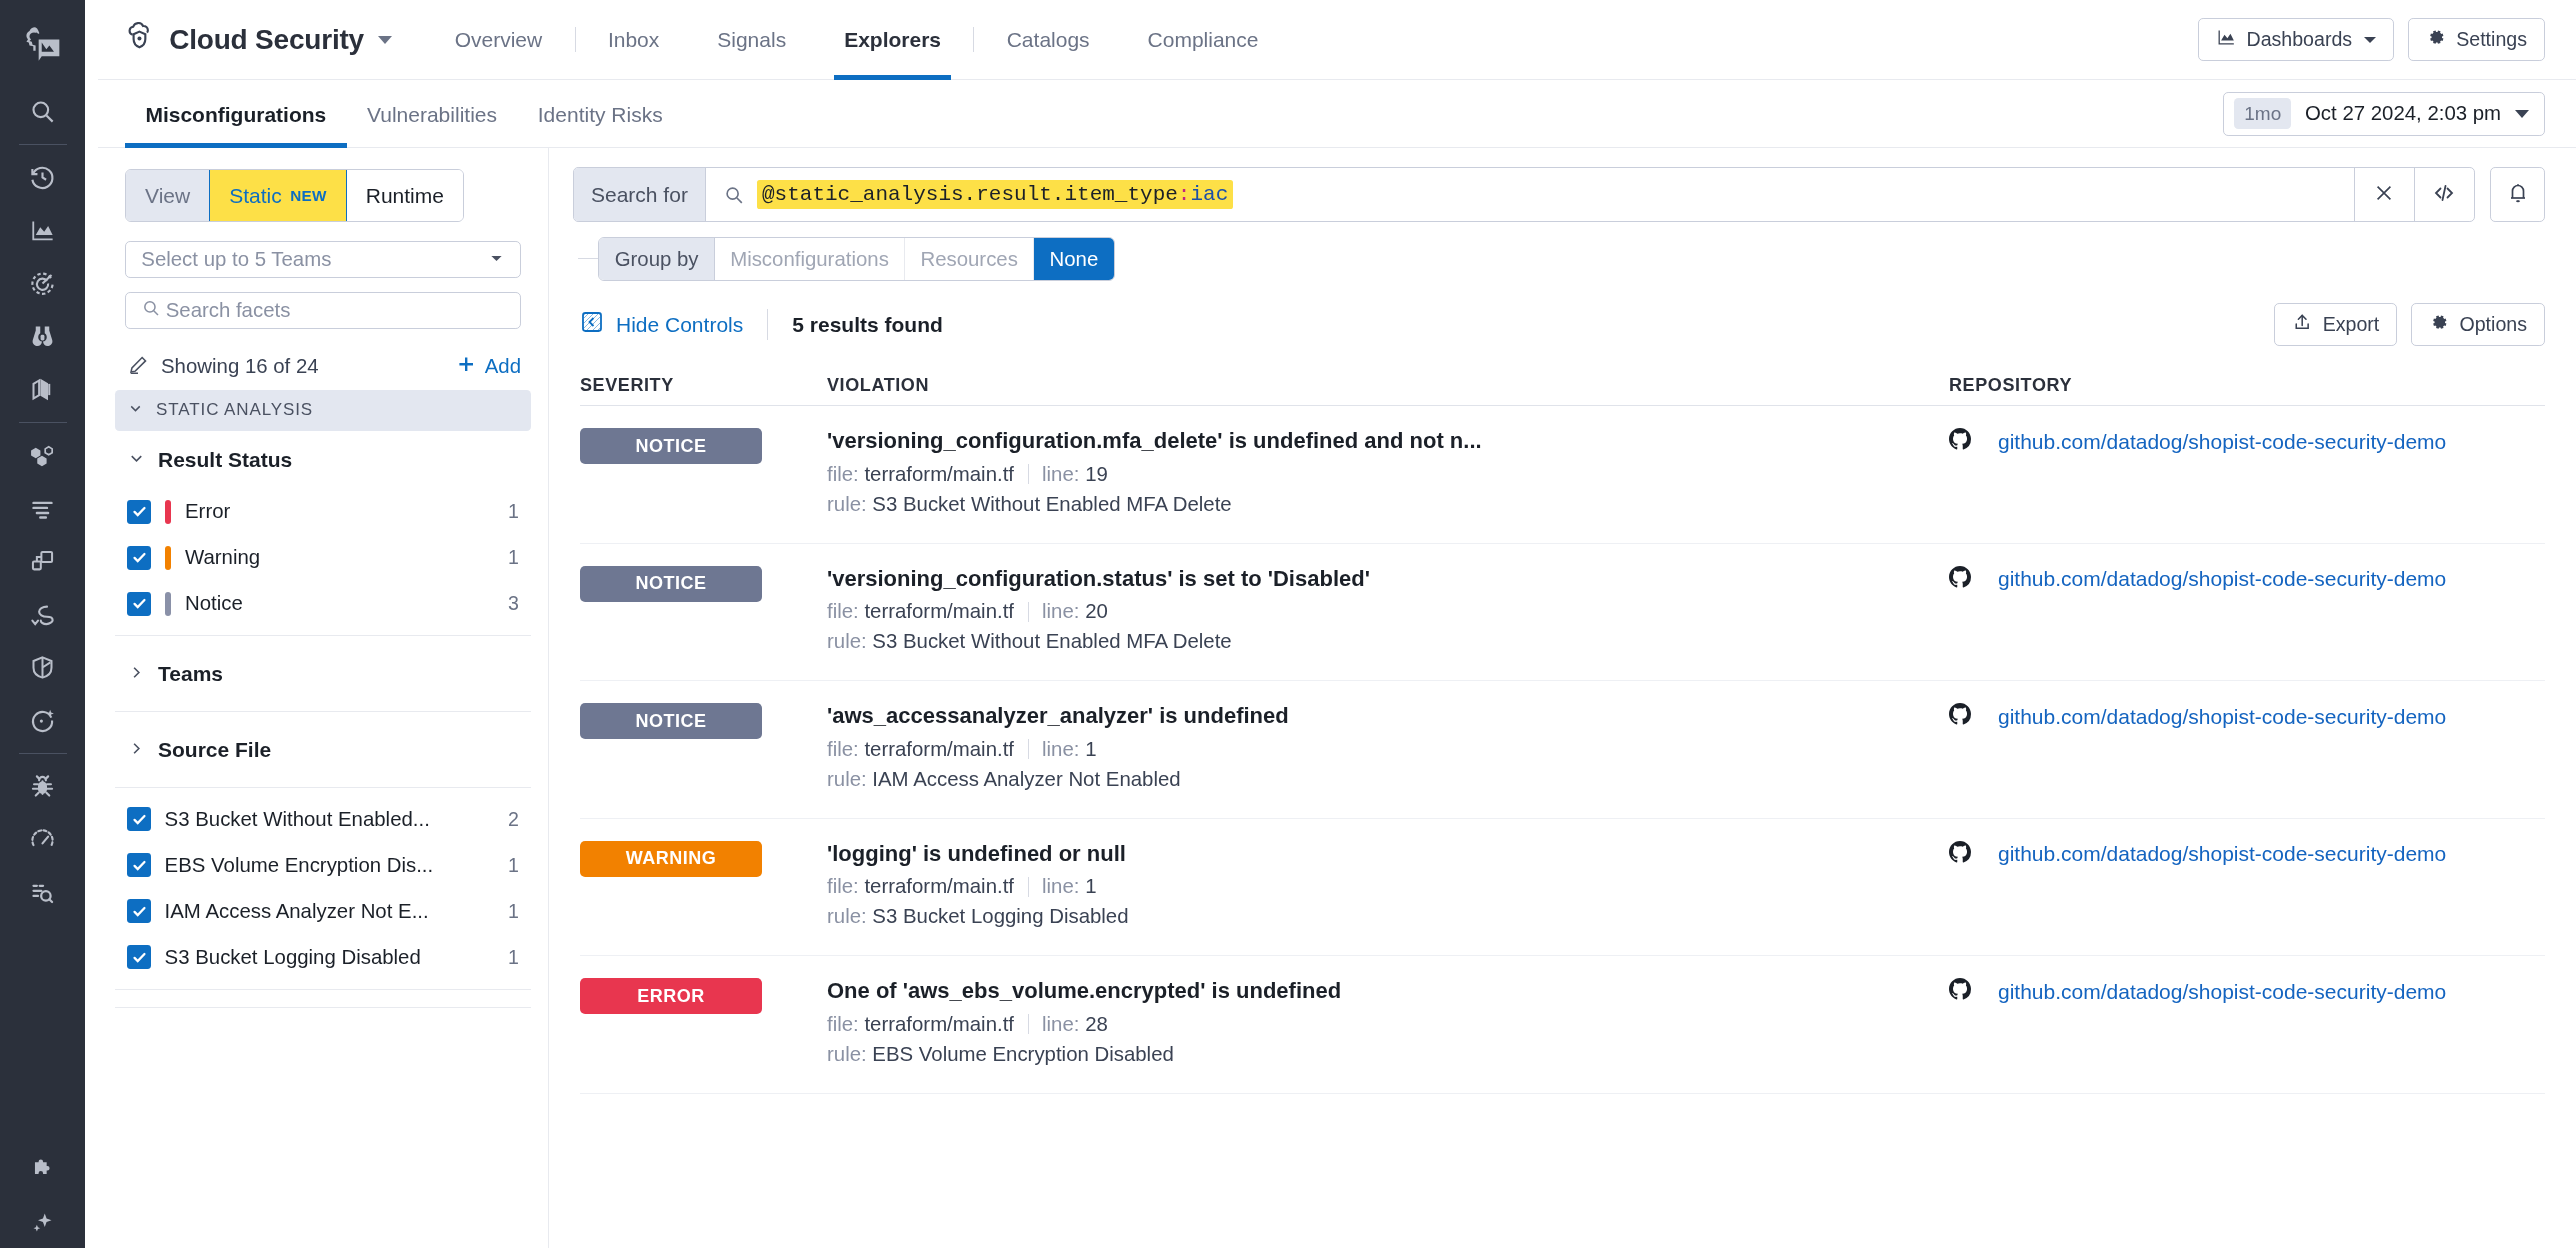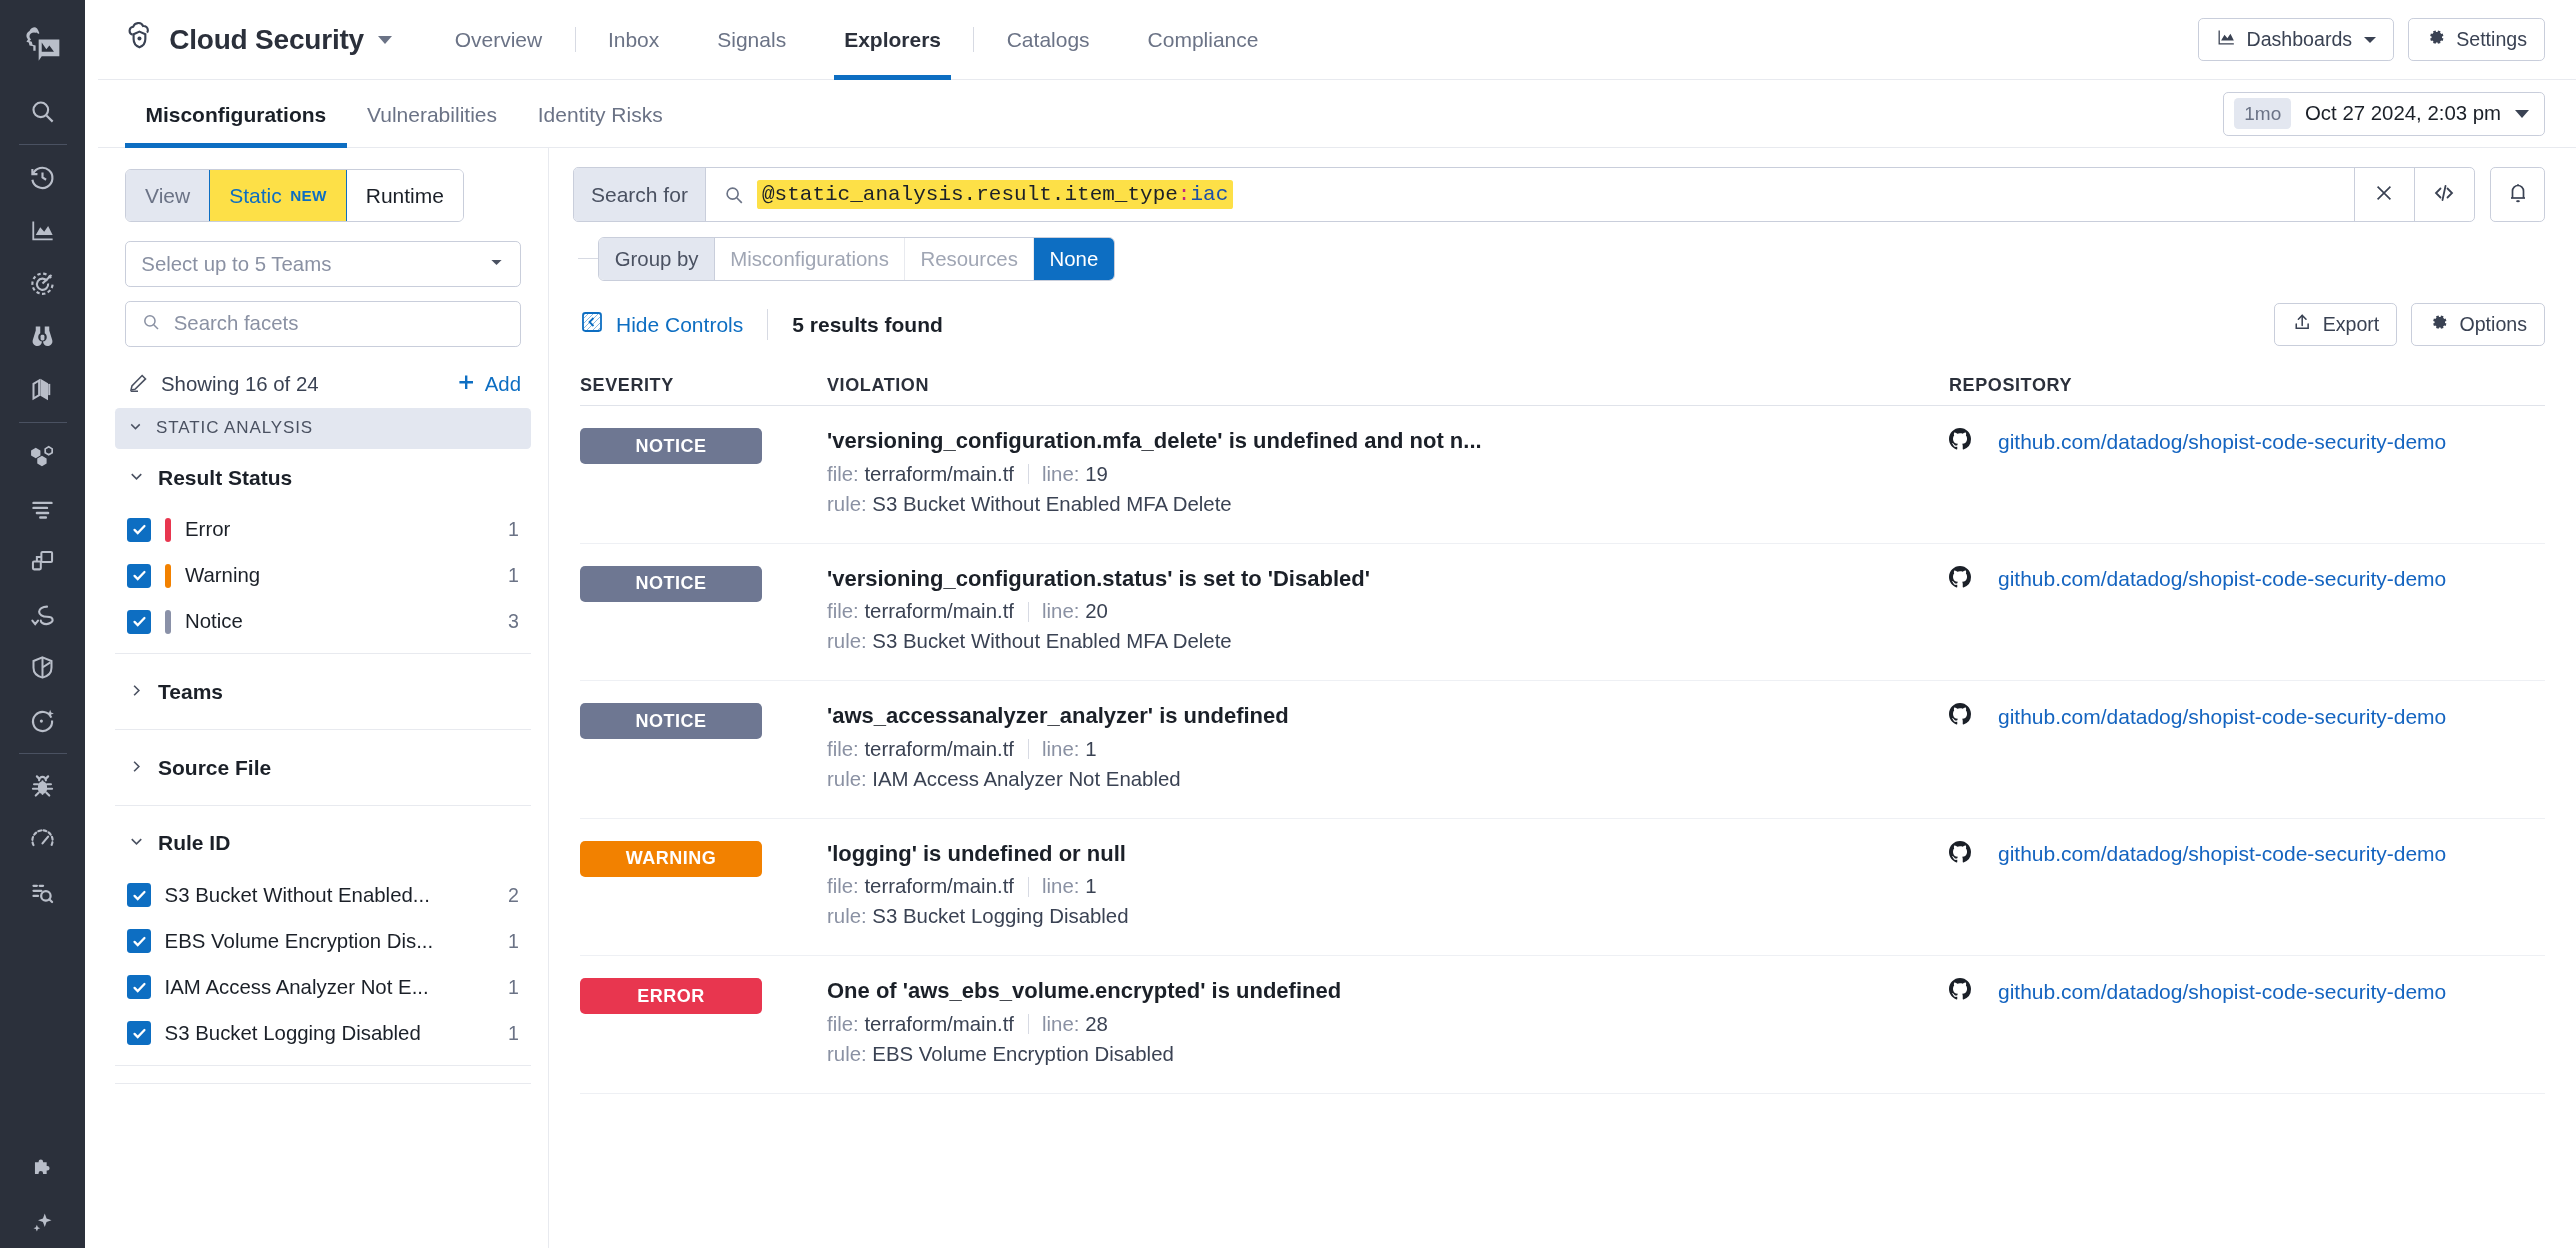--- a/index.html
+++ b/index.html
@@ -127,22 +127,22 @@
     display: flex; align-items: center; gap: 8.5px;
     padding: 0 19px; font-size: 21px; color: #1b2028; cursor: pointer; background: #fff;
   }
   .seg-btn.active {
     background: #fde047; color: #0d6ec2; border: 1.7px solid #0d6ec2; margin: -0.9px 0;
   }
   .tag-new { font-size: 15.3px; font-weight: 700; color: #0d6ec2; letter-spacing: 0.3px; }
 
   .facet-field { margin: 0 27px 13.6px 27px; }
   .input-box {
-    height: 46px; border: 0.9px solid #c9cedb; border-radius: 5.1px;
-    display: flex; align-items: center; padding: 0 15.3px; gap: 12px;
+    height: 37px; border: 0.9px solid #c9cedb; border-radius: 5.1px;
+    display: flex; align-items: center; padding: 0 15.3px; gap: 4px;
     background: #fff; cursor: pointer;
   }
   .input-text { font-size: 20.4px; color: #8a91a3; flex: 1 1 auto; }
   .showing-row {
     display: flex; align-items: center; gap: 12px;
     padding: 12px 27px 10.2px 29px;
   }
   .showing-text { font-size: 20.4px; color: #3a4253; }
   .add-link {
     margin-left: auto; display: flex; align-items: center; gap: 8.5px;
@@ -624,28 +624,20 @@
               <svg width="19" height="19" viewBox="0 0 24 24" fill="none" stroke="#4a5161" stroke-width="2">
                   <path d="M9 6l6 6-6 6"></path>
                 </svg>
             </span>
             <span class="facet-sec-title">Source File</span>
           </div>
         </div>
 
         <div class="facet-div"></div>
         <div class="facet-sec">
-          <div class="facet-sec-head">
-            <span>
-              <svg width="19" height="19" viewBox="0 0 24 24" fill="none" stroke="#4a5161" stroke-width="2">
-                  <path d="M6 9l6 6 6-6"></path>
-                </svg>
-            </span>
-            <span class="facet-sec-title">Rule ID</span>
-          </div>
           <div class="facet-item">
             <span class="cb">
               <svg width="17" height="17" viewBox="0 0 24 24" fill="none" stroke="#fff" stroke-width="3.2" stroke-linecap="round">
                   <path d="M5 12.5l4.5 4.5L19 7"></path>
                 </svg>
             </span>
             <span class="facet-item-label">S3 Bucket Without Enabled...</span>
             <span class="facet-count">2</span>
           </div>
           <div class="facet-item">

